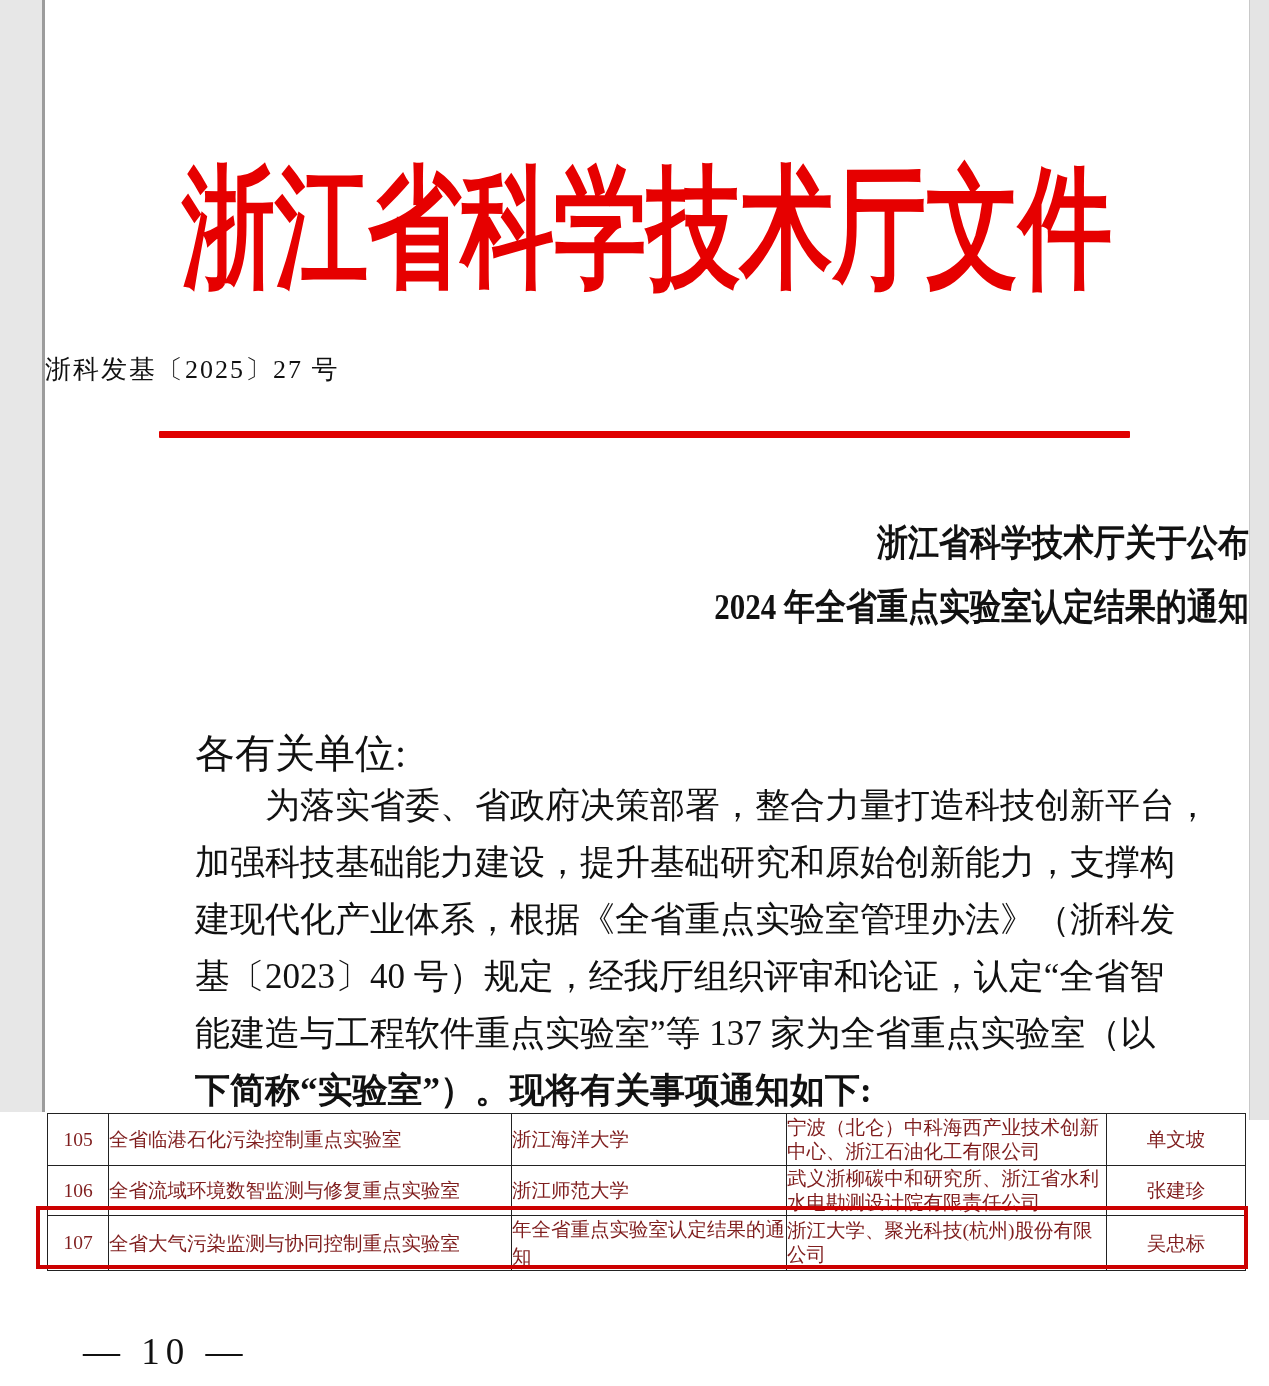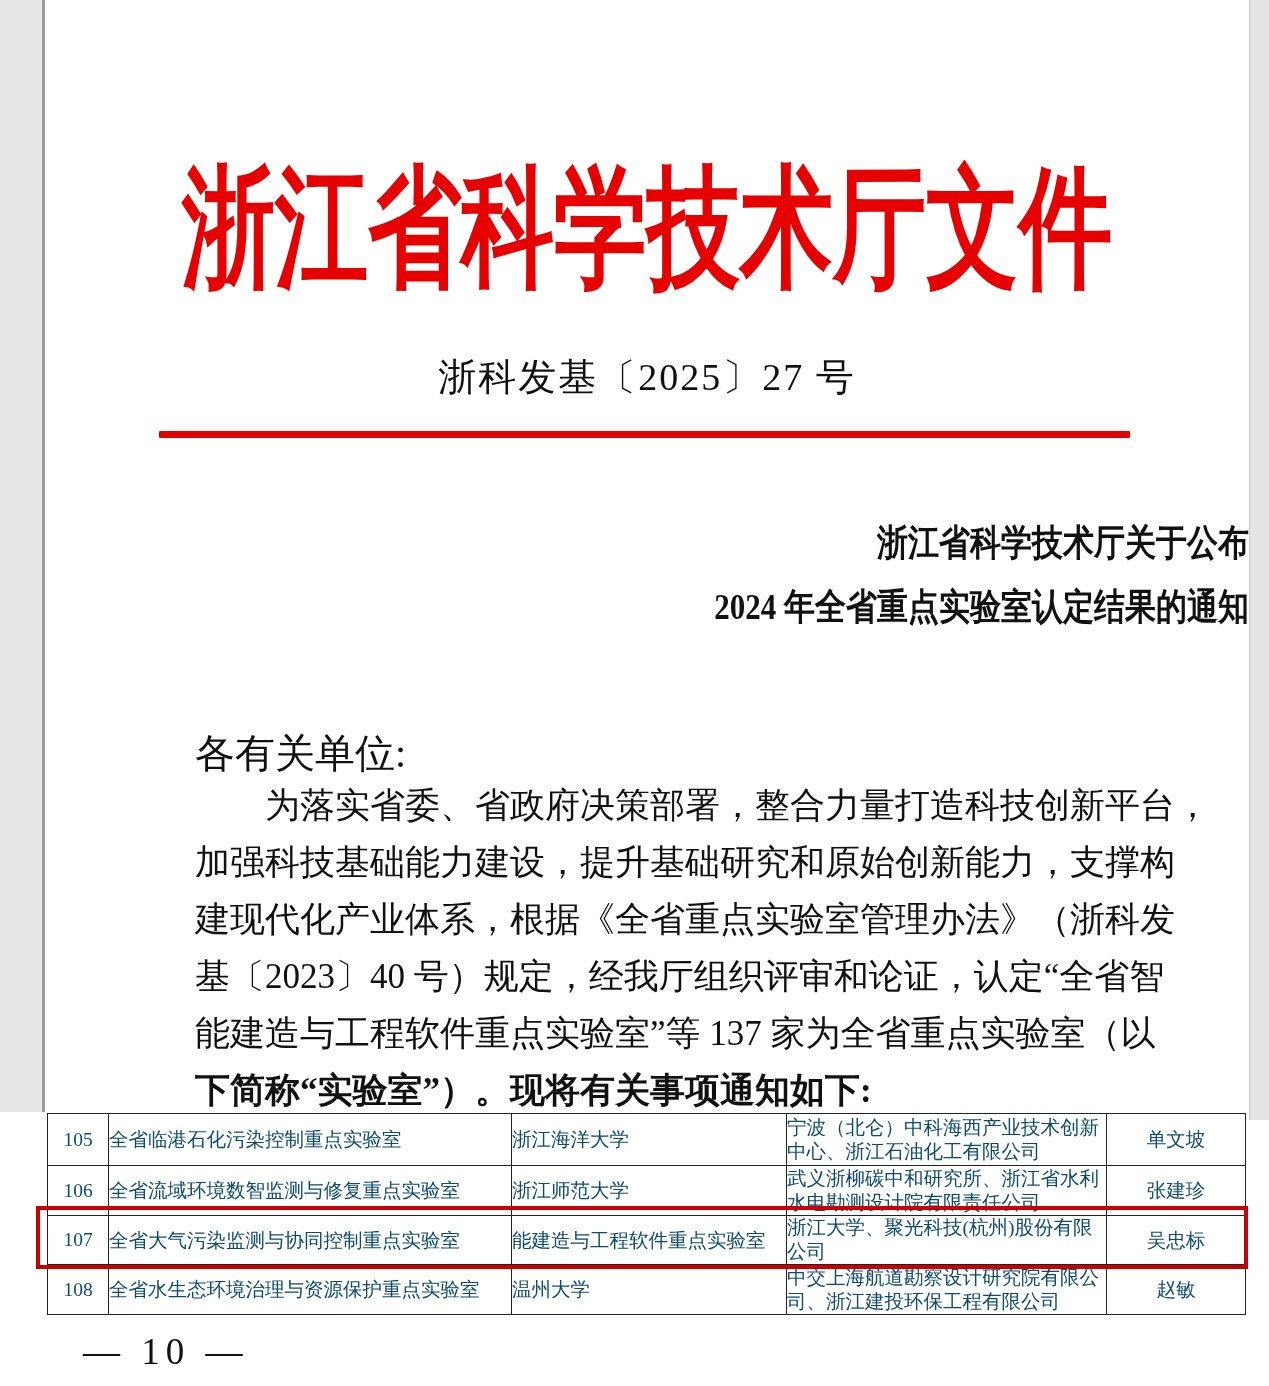--- a/index.html
+++ b/index.html
@@ -20,22 +20,22 @@
   .doc-page{
     position:absolute;left:45px;top:0;width:1204px;height:1112px;background:#ffffff;
   }
   .doc-header-title{
     position:absolute;top:140px;left:0;width:100%;text-align:center;
     font-size:93px;font-weight:900;color:#e60000;
     transform:scaleY(1.42);transform-origin:top center;
     letter-spacing:0px;white-space:nowrap;
   }
   .doc-number{
-    position:absolute;top:352px;left:0;width:100%;text-align:center;
-    font-size:38px;letter-spacing:2px;
+    position:absolute;top:352px;left:0;width:100%;text-align:left;
+    font-size:26px;letter-spacing:2px;
   }
   .red-rule{
     position:absolute;top:431px;left:114px;width:971px;height:7px;
     background:#e00000;border-radius:1px;
   }
   .notice-title{position:absolute;top:518px;left:0;width:100%;text-align:right;
     font-weight:700;font-size:31px;}
   .notice-line{transform:scaleY(1.18);transform-origin:top center;white-space:nowrap;}
   .notice-line + .notice-line{margin-top:22px;}
   .salutation{
@@ -49,21 +49,21 @@
     text-align:justify;text-align-last:justify;
   }
   .body-line.indent{text-indent:2em;}
   .body-line.last{text-align-last:left;font-weight:bold;}
   
   .table-wrap{
     position:absolute;left:47px;top:1113px;width:1198px;
   }
   table.lab-table{
     border-collapse:collapse;width:1198px;table-layout:fixed;
-    font-size:19.5px;color:#0c4a6e;
+    font-size:19.5px;color:#7f1d1d;
   }
   table.lab-table td{
     border:1.5px solid #222;overflow:hidden;
     padding:0;vertical-align:middle;
   }
   table.lab-table tr{height:50px;}
   table.lab-table tr.r0{height:52px;}
   table.lab-table tr.r2{height:48px;}
   td.c-id{text-align:center;}
   td.c-lab{padding-left:30px;}
@@ -129,29 +129,22 @@
       <tr class="r1">
         <td class="c-id">106</td>
         <td class="c-lab">全省流域环境数智监测与修复重点实验室</td>
         <td class="c-inst">浙江师范大学</td>
         <td class="c-part">武义浙柳碳中和研究所、浙江省水利水电勘测设计院有限责任公司</td>
         <td class="c-dir">张建珍</td>
       </tr>
       <tr class="r2">
         <td class="c-id">107</td>
         <td class="c-lab">全省大气污染监测与协同控制重点实验室</td>
-        <td class="c-inst">能建造与工程软件重点实验室</td>
+        <td class="c-inst">年全省重点实验室认定结果的通知</td>
         <td class="c-part">浙江大学、聚光科技(杭州)股份有限公司</td>
         <td class="c-dir">吴忠标</td>
-      </tr>
-      <tr class="r3">
-        <td class="c-id">108</td>
-        <td class="c-lab">全省水生态环境治理与资源保护重点实验室</td>
-        <td class="c-inst">温州大学</td>
-        <td class="c-part">中交上海航道勘察设计研究院有限公司、浙江建投环保工程有限公司</td>
-        <td class="c-dir">赵敏</td>
       </tr>
     </tbody>
   </table>
   <div class="highlight-box" style="border-color: rgb(204, 0, 0);"></div>
 </div>
 
 <div class="page-number">— 10 —</div>
 
 </body></html>

